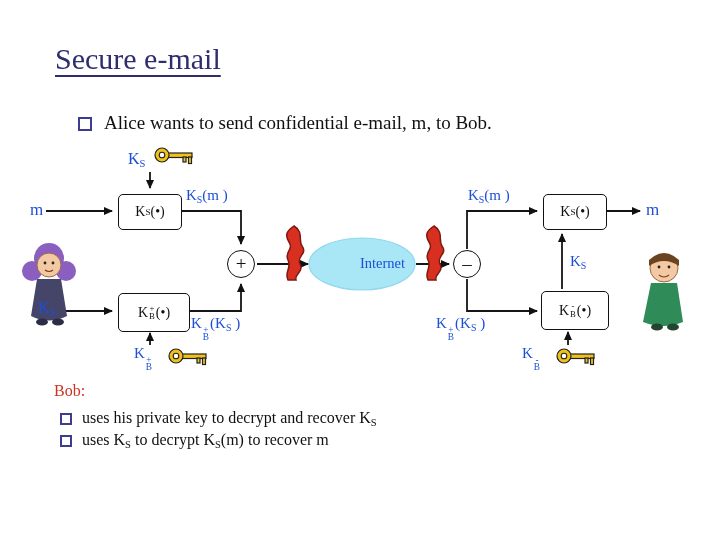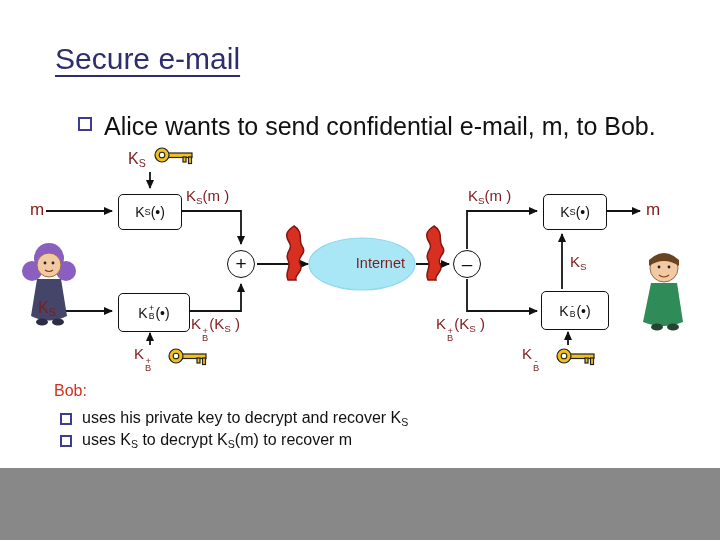--- a/index.html
+++ b/index.html
@@ -1,32 +1,32 @@
 <!DOCTYPE html>
 <html style="--title_blue: #2e2e6e; --bullet_blue: #3d3d8f; --bob_red: #cc3322; --cloud_fill: #a9e7f7; --cloud_stroke: #8fd8ee; --key_gold: #f0c11a; --packet_red: #d83020;"><head>
 <meta charset="utf-8">
 <style>
   html,body{margin:0;padding:0;background:#888;}
   .slide{
-    position:relative;width:720px;height:468px;background:#ffffff;
-    font-family:Liberation Sans, sans-serif;color:#111;overflow:hidden;
+    position:relative;width:720px;height:540px;background:#ffffff;
+    font-family:Liberation Serif, serif;color:#111;overflow:hidden;
     margin:0 auto;
   }
   .title{
     position:absolute;left:55px;top:42px;margin:0;
     font-size:30px;font-weight:400;color:var(--title_blue,#2e2e6e);
     text-decoration:underline;text-decoration-thickness:2px;text-underline-offset:6px;
   }
-  .intro{position:absolute;left:78px;top:112px;display:flex;align-items:flex-start;font-size:25px;}
+  .intro{position:absolute;left:78px;top:112px;display:flex;align-items:flex-start;font-size:19px;}
   .bullet-sq{
     flex:0 0 auto;width:10px;height:10px;margin:5px 12px 0 0;
     border:2.6px solid var(--bullet_blue,#3d3d8f);background:#fff;
   }
   .layer{position:absolute;left:0;top:0;z-index:1;}
-  .lbl{position:absolute;z-index:3;font-size:15px;white-space:nowrap;color:#7f1d1d;}
+  .lbl{position:absolute;z-index:3;font-size:15px;white-space:nowrap;color:#1d4ed8;}
   .lbl sub,.box sub,.b-rich sub{font-size:0.66em;vertical-align:-0.3em;}
   .stack{display:inline-flex;flex-direction:column;align-items:center;
     font-size:0.62em;line-height:0.82;vertical-align:-0.5em;margin:0 1px;}
   .box{
     position:absolute;z-index:2;background:#fff;border:1.6px solid #111;border-radius:5px;
     display:flex;align-items:center;justify-content:center;font-size:14px;
   }
   .circ{
     position:absolute;z-index:3;width:28px;height:28px;border-radius:50%;
     background:#fff;border:1.6px solid #111;display:flex;align-items:center;justify-content:center;

